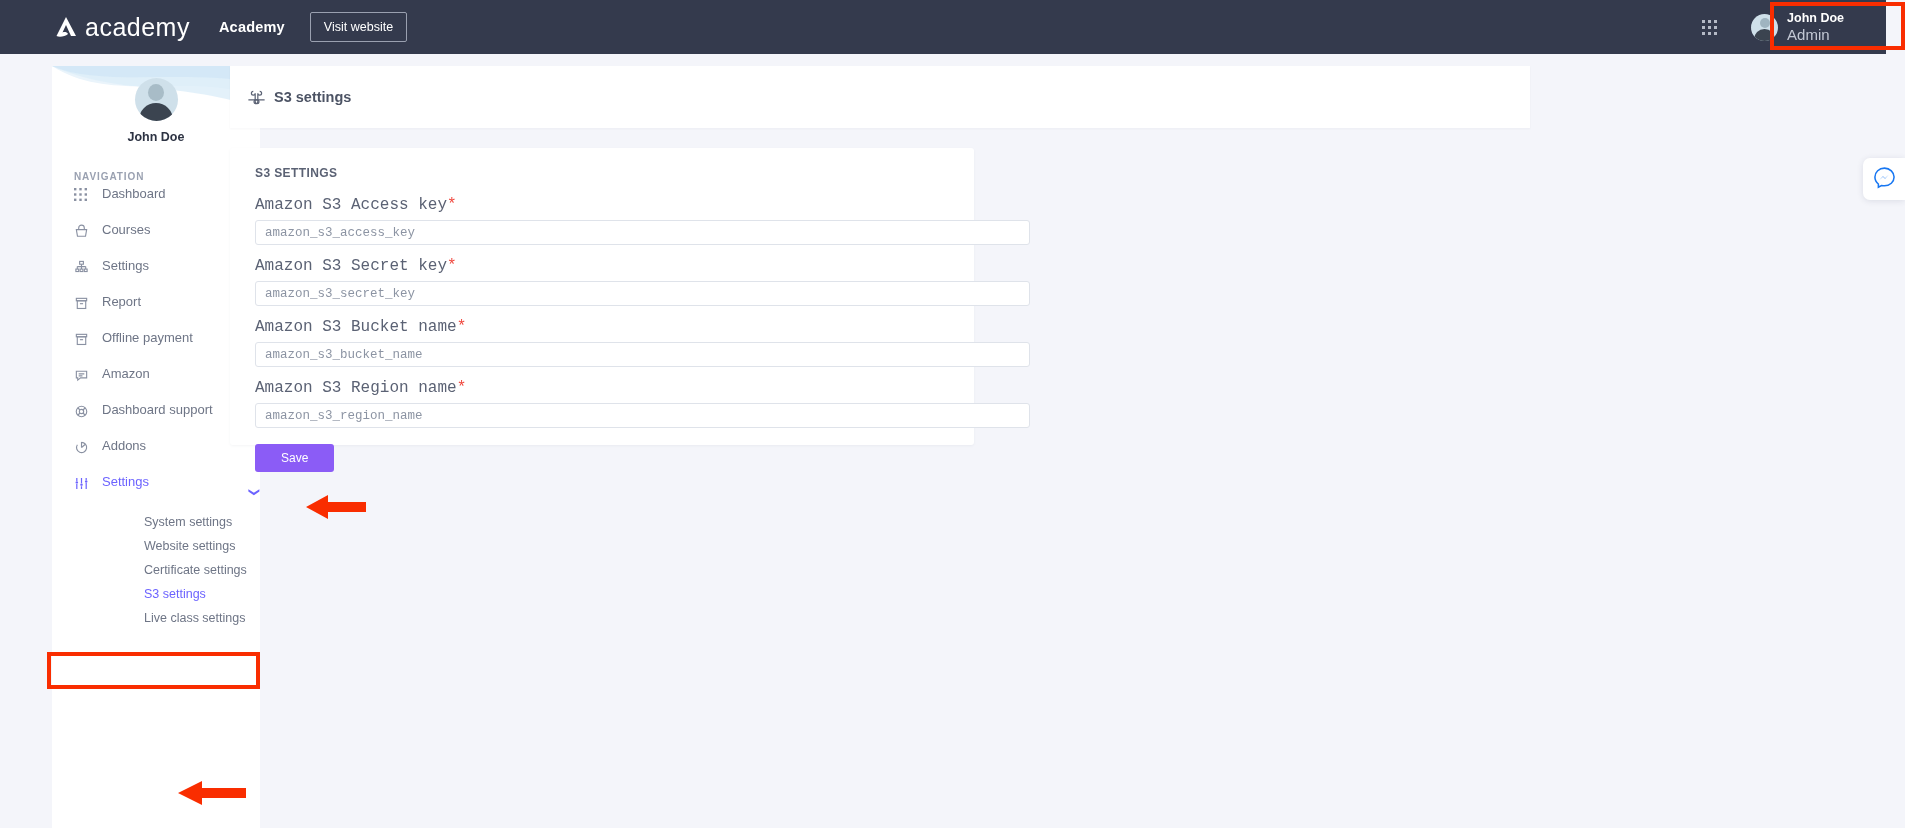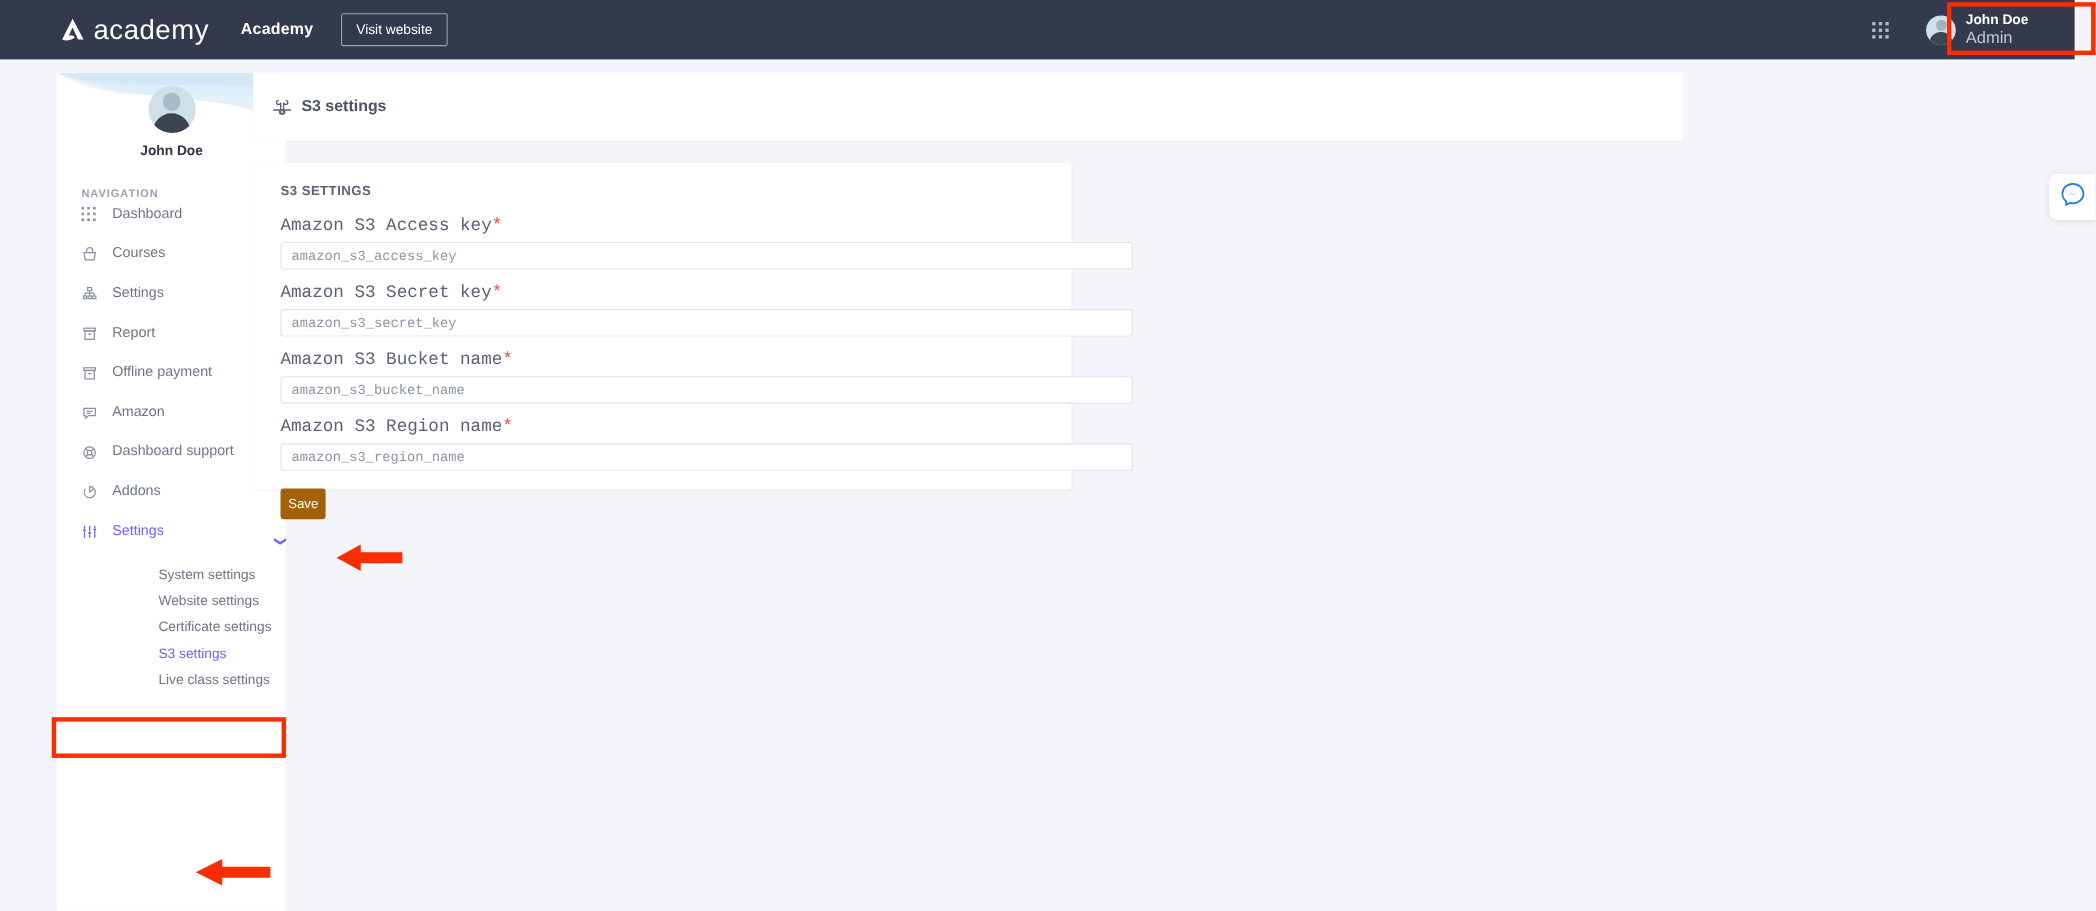--- a/index.html
+++ b/index.html
@@ -176,22 +176,22 @@
     border: 1px solid #dfe3ea; border-radius: 3px;
     font-size: 12.5px; color: #6b7280;
     padding: 0 9px;
     font-family: Liberation Mono, monospace;
     background: #fff;
     outline: none;
   }
   .field-input::placeholder { color:#8c94a3; }
   .save-btn {
     margin-top: 4px;
-    background: #a16207; color: #fff; border: none;
-    font-size: 12px; padding: 7px 7px; border-radius: 3px;
+    background: #8b5cf6; color: #fff; border: none;
+    font-size: 12px; padding: 7px 26px; border-radius: 3px;
     cursor: pointer; font-family: "Liberation Sans", sans-serif;
   }
 
   
   .chat-widget {
     position: absolute; right: 0px; top: 158px;
     width: 42px; height: 42px;
     background: #fff; border-radius: 7px 0 0 7px;
     box-shadow: 0 1px 6px rgba(40,50,80,.12);
     display: flex; align-items: center; justify-content: center;

